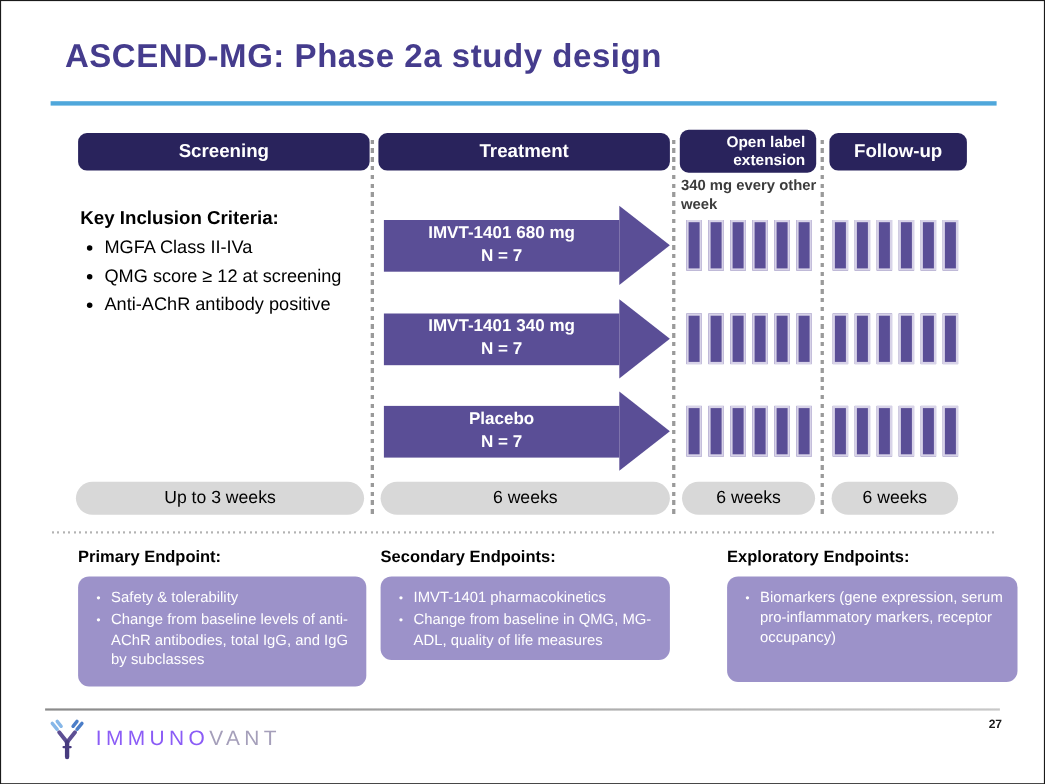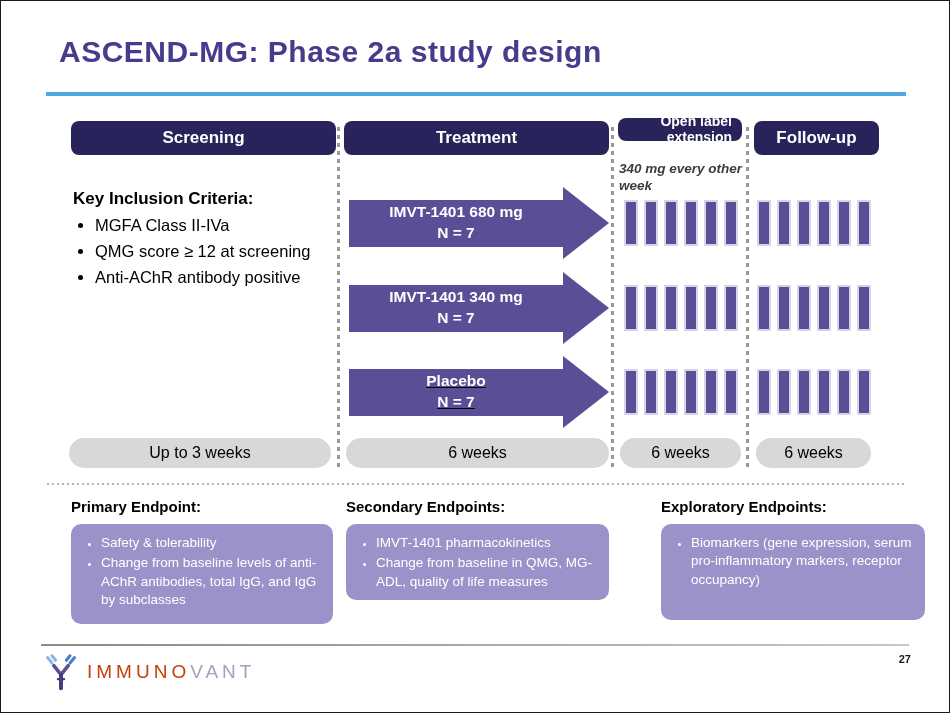--- a/index.html
+++ b/index.html
@@ -30,44 +30,44 @@
   }
 
   
   .phase-header{
     background:var(--navy,#29235C); color:#fff; font-weight:700;
     border-radius:8px; display:flex; align-items:center; justify-content:center;
     text-align:right; line-height:1.12;
   }
   .ph-screening{left:70px;  top:120px; width:265px; height:34px; font-size:17px;}
   .ph-treatment{left:343px; top:120px; width:265px; height:34px; font-size:17px;}
-  .ph-openlabel{left:617px; top:117px; width:124px; height:23px; font-size:14px; padding:0 10px; box-sizing:border-box;}
+  .ph-openlabel{left:617px; top:117px; width:124px; height:39px; font-size:14px; padding:0 10px; box-sizing:border-box;}
   .ph-followup{left:753px;  top:120px; width:125px; height:34px; font-size:17px;}
 
   .openlabel-note{
-    left:618px; top:160px; width:128px; font-size:13.5px; font-weight:700; font-style:italic;
+    left:618px; top:160px; width:128px; font-size:13.5px; font-weight:700; 
     color:#3C3C3C; line-height:1.25;
   }
 
   
   .vdots{
     width:3px; top:126px; height:342px;
     background:repeating-linear-gradient(to bottom,#9a9a9a 0 4px,transparent 4px 8px);
   }
   .vdots-1{left:336px;} .vdots-2{left:610px;} .vdots-3{left:745px;}
 
   
   .inclusion{left:72px; top:188px; width:258px;}
   .inclusion h2{margin:0 0 4px 0; font-size:17px; font-weight:700; color:#000;}
   .inclusion ul{margin:2px 0 0 0; padding-left:22px; font-size:16.5px; line-height:1.5;}
   .inclusion li{margin-bottom:1px;}
 
   
   .arm-arrow{left:348px; height:72px; display:flex; align-items:center;}
-  .arm-1{top:186px;} .arm-2{top:271px;} .arm-3{top:355px;text-decoration:underline;}
+  .arm-1{top:186px;} .arm-2{top:271px;} .arm-3{top:355px;}
   .arrow-body{
     width:214px; height:47px; background:var(--purple,#5A4E96); color:#fff;
     display:flex; flex-direction:column; align-items:center; justify-content:center;
     font-size:15.5px; font-weight:700; line-height:1.35; text-align:center;
   }
   .arrow-tip{
     width:0; height:0; border-top:36px solid transparent; border-bottom:36px solid transparent;
     border-left:46px solid var(--purple,#5A4E96);
   }
 
@@ -105,21 +105,21 @@
   .eb-1{width:262px; height:100px;} .eb-2{width:263px; height:76px;} .eb-3{width:264px; height:96px;}
   .endpoint-box ul{margin:0; padding-left:24px; font-size:13.5px; line-height:1.36;}
   .endpoint-box li{margin-bottom:2px;}
   .endpoint-box li::marker{font-size:11px;}
 
   
   .footer-rule{left:40px; top:643px; width:868px; height:2px;
     background:linear-gradient(to right,#8a8a8a,#c8c8c8);}
   .imv-logo{left:42px; top:650px; display:flex; align-items:center; gap:8px;}
   .imv-text{font-size:19px; letter-spacing:4px; font-weight:400;}
-  .imv-primary{color:#c2410c;} .imv-secondary{color:#A59FBA;}
+  .imv-primary{color:#8b5cf6;} .imv-secondary{color:#A59FBA;}
   .page-number{right:38px; top:652px; font-size:11px; font-weight:700; color:#1a1a1a;}
 </style>
 </head>
 <body>
 
 <div class="slide">
 
   <h1 class="abs slide-title">ASCEND-MG: Phase 2a study design</h1>
 
 

